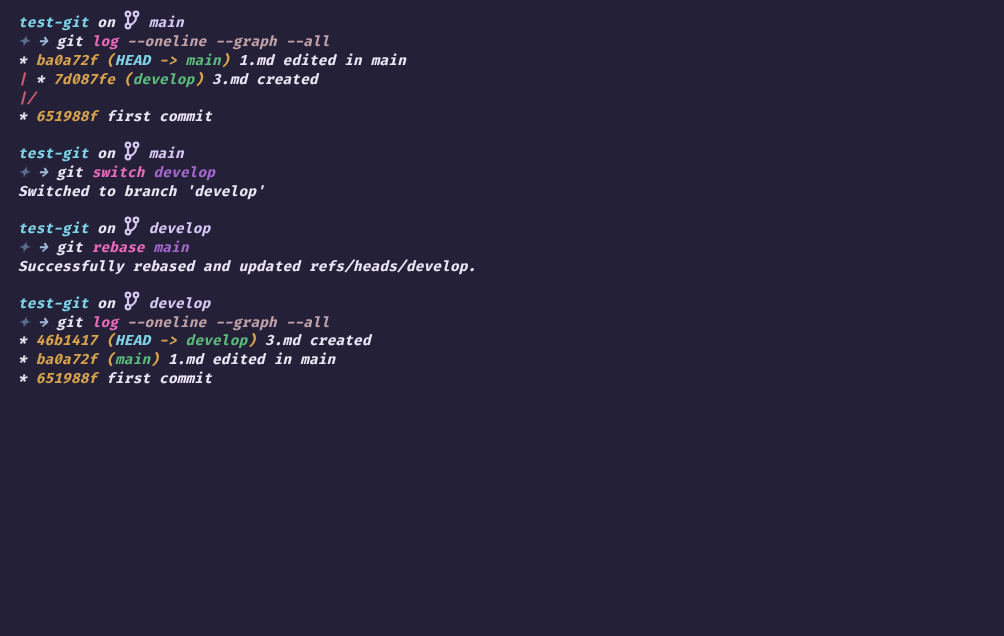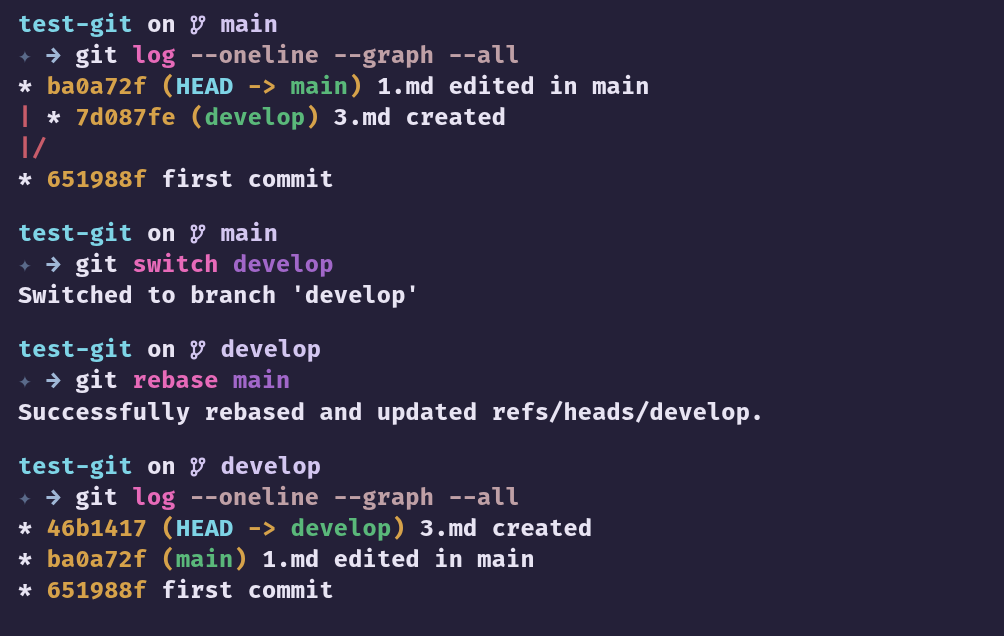--- a/index.html
+++ b/index.html
@@ -5,27 +5,28 @@
   html, body {
     margin: 0;
     padding: 0;
     width: 1004px;
     height: 636px;
     background: #242038;
     overflow: hidden;
   }
   .terminal {
     font-family: "Fira Code", "Cascadia Code", "JetBrains Mono", "SF Mono", Menlo, Consolas, monospace;
-    font-size: 23px;
+    font-size: 14px;
     font-weight: 700;
     line-height: 1.35;
     color: #e8e4f3;
     padding: 10px 18px;
     white-space: pre;
     letter-spacing: 0.2px;
+    font-style: italic;
   }
   .dir      { color: #7ed4e6; }   
   .on       { color: #e8e4f3; }
   .branch   { color: #d3c6f0; }   
   .diamond  { color: #5a6a8a; }
   .arrow    { color: #9fb7d6; }
   .cmd      { color: #e8e4f3; }   
   .sub      { color: #e76ab9; }   
   .arg      { color: #a167c9; }   
   .flag     { color: #bfa0a6; }   

